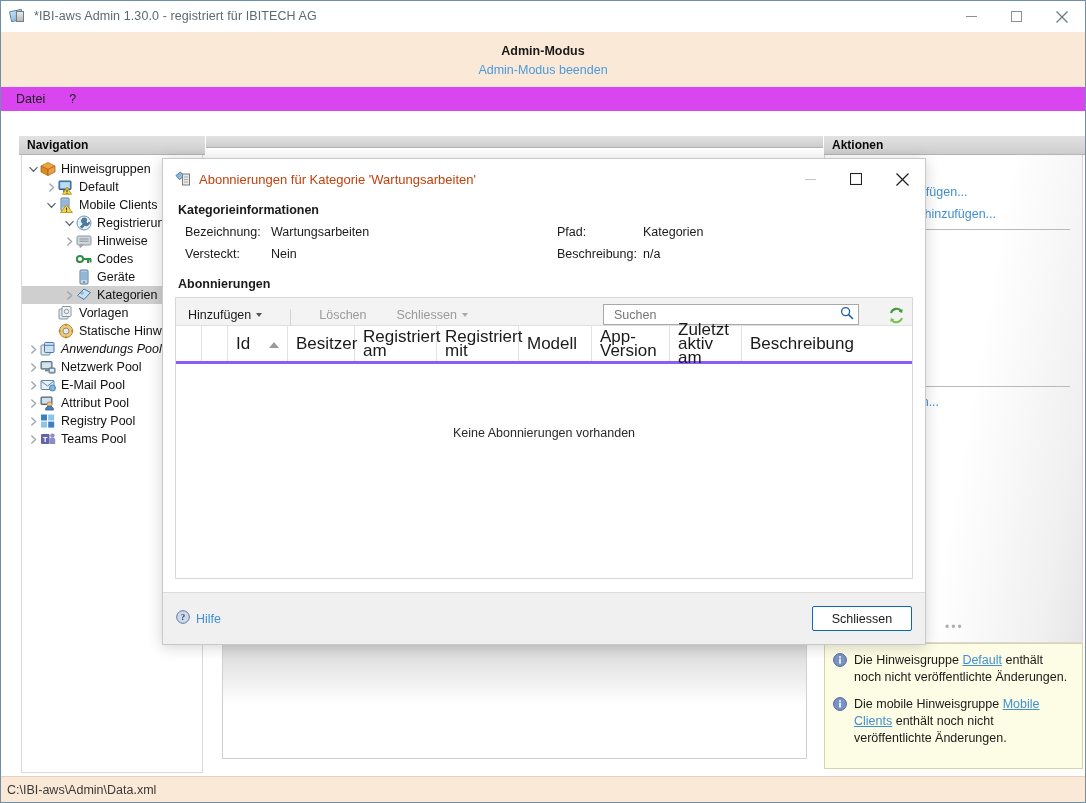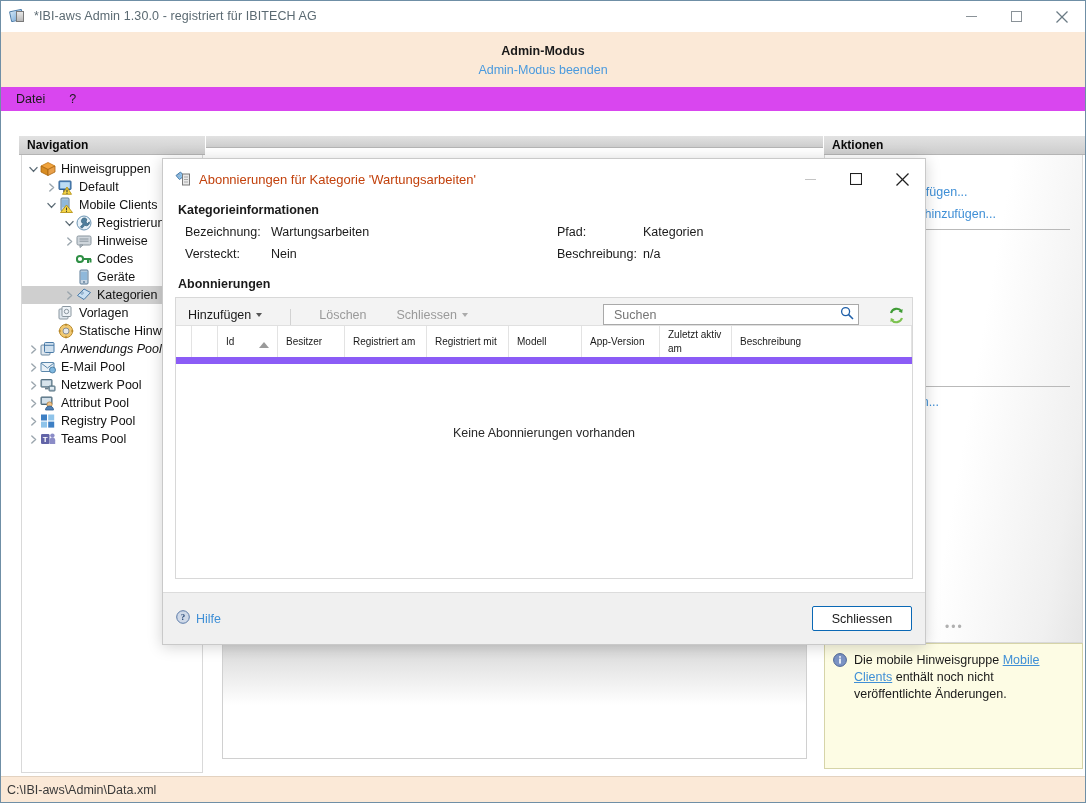--- a/index.html
+++ b/index.html
@@ -220,23 +220,22 @@
     width:256px; height:21px; border:1px solid #a9a9a9; background:#fff;
     display:flex; align-items:center; padding:0 4px 0 8px;
   }
   .search-input {
     border:none; outline:none; flex:1; font-size:12.5px; font-family:"Liberation Sans",sans-serif;
     color:#0f766e; background:transparent;
   }
   .refresh-btn { margin-left:9px; width:20px; height:20px; display:flex; align-items:center; justify-content:center;}
 
   .grid-head {
-    display:flex; height:38px; background:#ffffff; border-bottom:7px solid #8b5cf6;
-    font-size:10px;
-    justify-content:flex-end;
+    display:flex; height:38px; background:#ffffff; border-bottom:3px solid #8b5cf6;
+    font-size:17px;
   }
   .gh-cell {
     display:flex; align-items:center; padding:0 8px; border-right:1px solid #e3e3e3;
     position:relative; line-height:14px;
   }
   .gh-cell.sorted { gap:0; }
   .sort-asc {
     width:0;height:0;border-left:5px solid transparent;border-right:5px solid transparent;
     border-bottom:6px solid #9a9a9a; position:absolute; right:8px; top:16px;
   }
@@ -437,40 +436,40 @@
               </svg></span>
             <span class="tree-label">Anwendungs Pool</span>
           </div>
           <div class="tree-row" style="padding-left: 4px;">
             <span class="chev">
               <svg width="9" height="9" viewBox="0 0 9 9">
                 <path d="M2.8 1 L6.6 4.5 L2.8 8" fill="none" stroke="#9aa5ad" stroke-width="1.4" stroke-linecap="round" stroke-linejoin="round"></path>
               </svg>
             </span>
             <span class="t-icon"><svg width="16" height="16" viewBox="0 0 16 16">
-                <rect x="1" y="3.5" width="13" height="9" rx="0.8" fill="#e9f1f7" stroke="#5b87ab" stroke-width="1"></rect>
-                <path d="M1 4 L7.5 9 L14 4" fill="none" stroke="#5b87ab" stroke-width="1"></path>
-                <circle cx="12.5" cy="11" r="3" fill="#7fb8e0" stroke="#3c6f96" stroke-width="0.8"></circle>
-              </svg></span>
-            <span class="tree-label">E-Mail Pool</span>
-          </div>
-          <div class="tree-row" style="padding-left: 4px;">
-            <span class="chev">
-              <svg width="9" height="9" viewBox="0 0 9 9">
-                <path d="M2.8 1 L6.6 4.5 L2.8 8" fill="none" stroke="#9aa5ad" stroke-width="1.4" stroke-linecap="round" stroke-linejoin="round"></path>
-              </svg>
-            </span>
-            <span class="t-icon"><svg width="16" height="16" viewBox="0 0 16 16">
                 <rect x="1" y="2.5" width="11" height="7.6" rx="0.6" fill="#8ca4b6" stroke="#55707f" stroke-width="1"></rect>
                 <rect x="2.1" y="3.6" width="8.8" height="5.4" fill="#d7e4ec"></rect>
                 <rect x="5" y="10.6" width="3.5" height="1.8" fill="#6b7f8c"></rect>
                 <rect x="9" y="9" width="6" height="5" rx="0.6" fill="#9db4c4" stroke="#55707f" stroke-width="1"></rect>
                 <rect x="10" y="10" width="4" height="2.6" fill="#e3edf3"></rect>
               </svg></span>
             <span class="tree-label">Netzwerk Pool</span>
+          </div>
+          <div class="tree-row" style="padding-left: 4px;">
+            <span class="chev">
+              <svg width="9" height="9" viewBox="0 0 9 9">
+                <path d="M2.8 1 L6.6 4.5 L2.8 8" fill="none" stroke="#9aa5ad" stroke-width="1.4" stroke-linecap="round" stroke-linejoin="round"></path>
+              </svg>
+            </span>
+            <span class="t-icon"><svg width="16" height="16" viewBox="0 0 16 16">
+                <rect x="1" y="3.5" width="13" height="9" rx="0.8" fill="#e9f1f7" stroke="#5b87ab" stroke-width="1"></rect>
+                <path d="M1 4 L7.5 9 L14 4" fill="none" stroke="#5b87ab" stroke-width="1"></path>
+                <circle cx="12.5" cy="11" r="3" fill="#7fb8e0" stroke="#3c6f96" stroke-width="0.8"></circle>
+              </svg></span>
+            <span class="tree-label">E-Mail Pool</span>
           </div>
           <div class="tree-row" style="padding-left: 4px;">
             <span class="chev">
               <svg width="9" height="9" viewBox="0 0 9 9">
                 <path d="M2.8 1 L6.6 4.5 L2.8 8" fill="none" stroke="#9aa5ad" stroke-width="1.4" stroke-linecap="round" stroke-linejoin="round"></path>
               </svg>
             </span>
             <span class="t-icon"><svg width="16" height="16" viewBox="0 0 16 16">
                 <rect x="1" y="2" width="11" height="7.5" rx="0.6" fill="#7f97aa" stroke="#4d6878" stroke-width="1"></rect>
                 <rect x="2" y="3" width="9" height="5.4" fill="#d3e0e9"></rect>
@@ -535,20 +534,30 @@
           <a class="action-link">Umbenennen...</a>
           <a class="action-link">Löschen</a>
           <div style="height:104px"></div>
           <div class="action-sep"></div>
           <a class="action-link">Details ansehen...</a>
         </div>
         <div class="dots">•••</div>
       </div>
 
       <div class="notif-box">
+        <div class="notif-row">
+          <span class="info-icon">
+            <svg width="14" height="14" viewBox="0 0 14 14">
+              <circle cx="7" cy="7" r="6.4" fill="#7b93c4" stroke="#4d6596" stroke-width="1"></circle>
+              <rect x="6.2" y="5.6" width="1.6" height="5" fill="#ffffff"></rect>
+              <rect x="6.2" y="3.1" width="1.6" height="1.7" fill="#ffffff"></rect>
+            </svg>
+          </span>
+          <span><span>Die Hinweisgruppe </span><span class="notif-link">Default</span><span> enthält noch nicht veröffentlichte Änderungen.</span></span>
+        </div>
         <div class="notif-row">
           <span class="info-icon">
             <svg width="14" height="14" viewBox="0 0 14 14">
               <circle cx="7" cy="7" r="6.4" fill="#7b93c4" stroke="#4d6596" stroke-width="1"></circle>
               <rect x="6.2" y="5.6" width="1.6" height="5" fill="#ffffff"></rect>
               <rect x="6.2" y="3.1" width="1.6" height="1.7" fill="#ffffff"></rect>
             </svg>
           </span>
           <span><span>Die mobile Hinweisgruppe </span><span class="notif-link">Mobile Clients</span><span> enthält noch nicht veröffentlichte Änderungen.</span></span>
         </div>

